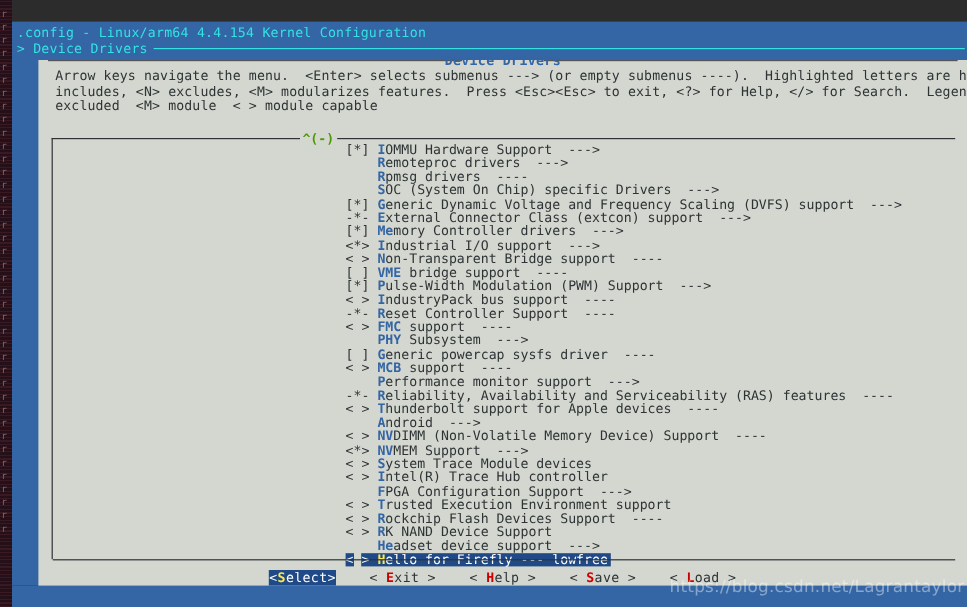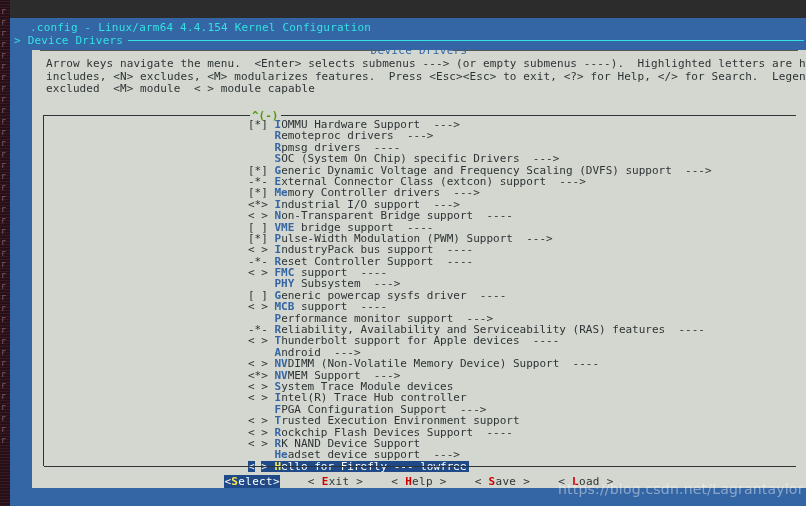--- a/index.html
+++ b/index.html
@@ -48,33 +48,33 @@
     color:#e6e3e0;font-size:11px;font-family:"DejaVu Sans","Liberation Sans",sans-serif;
     white-space:pre;
   }
 
   
   .mc{
     position:absolute;left:0;top:18px;width:796px;height:470px;
     background:#3465a4;
     color:#d3d7cf;
   }
-  .mc-line1{position:absolute;left:20px;top:3px;color:#34e2e2;white-space:pre;font-size:11px;letter-spacing:.2px;}
+  .mc-line1{position:absolute;left:4px;top:3px;color:#34e2e2;white-space:pre;font-size:11px;letter-spacing:.2px;}
   .mc-line2{position:absolute;left:4px;top:16px;color:#34e2e2;white-space:pre;font-size:11px;letter-spacing:.2px;}
   .mc-rule{position:absolute;left:118px;top:22px;height:1px;background:#34e2e2;right:2px;}
 
   
   .dlg{
     position:absolute;left:22px;top:32px;width:774px;height:457px;
     background:#d3d7cf;
     box-shadow:2px 2px 0 rgba(0,0,0,.35);
   }
   .dlg-title{
     position:absolute;top:-6px;left:0;width:100%;text-align:center;
-    color:#3465a4;font-weight:normal;font-size:11px;white-space:pre;letter-spacing:.3px;
+    color:#3465a4;font-weight:bold;font-size:11px;white-space:pre;letter-spacing:.3px;
   }
   .dlg-top-rule{position:absolute;left:8px;right:8px;top:0px;height:1px;background:#555;}
   .dlg-top-rule.left{right:auto;width:345px;}
   .dlg-top-rule.right{left:auto;width:345px;right:8px;}
 
   .helptext{
     position:absolute;left:14px;top:8px;right:0px;
     color:#2e3436;font-size:11px;line-height:12.5px;white-space:pre;letter-spacing:.1px;
   }
 
@@ -87,21 +87,21 @@
   }
   .listbox:after{
     content:"";position:absolute;left:0;bottom:-1px;width:100%;height:1px;background:#2e3436;
   }
   .scrollmark{
     position:absolute;left:206px;top:-7px;color:#4e9a06;font-size:11px;
     background:#d3d7cf;padding:0 2px;white-space:pre;font-weight:bold;
   }
 
   .items{position:absolute;left:204px;top:3px;white-space:pre;font-size:11px;line-height:11.4px;}
-  .row{height:11.4px;white-space:pre;color:#2e3436;}
+  .row{height:11.4px;white-space:pre;color:#2e3436;margin-left:40px;}
   .row .tag{color:#2e3436;}
   .row .hk{color:#3465a4;font-weight:bold;}
   .row .lbl{color:#2e3436;}
   .row.sel{background:#204a87;color:#ffffff;display:inline-block;padding-right:2px;}
   .row.sel .tag{color:#ffffff;}
   .row.sel .hk{color:#fce94f;font-weight:bold;}
   .row.sel .lbl{color:#ffffff;}
   .row.sel .cursor{background:#d3d7cf;color:#204a87;}
 
   

